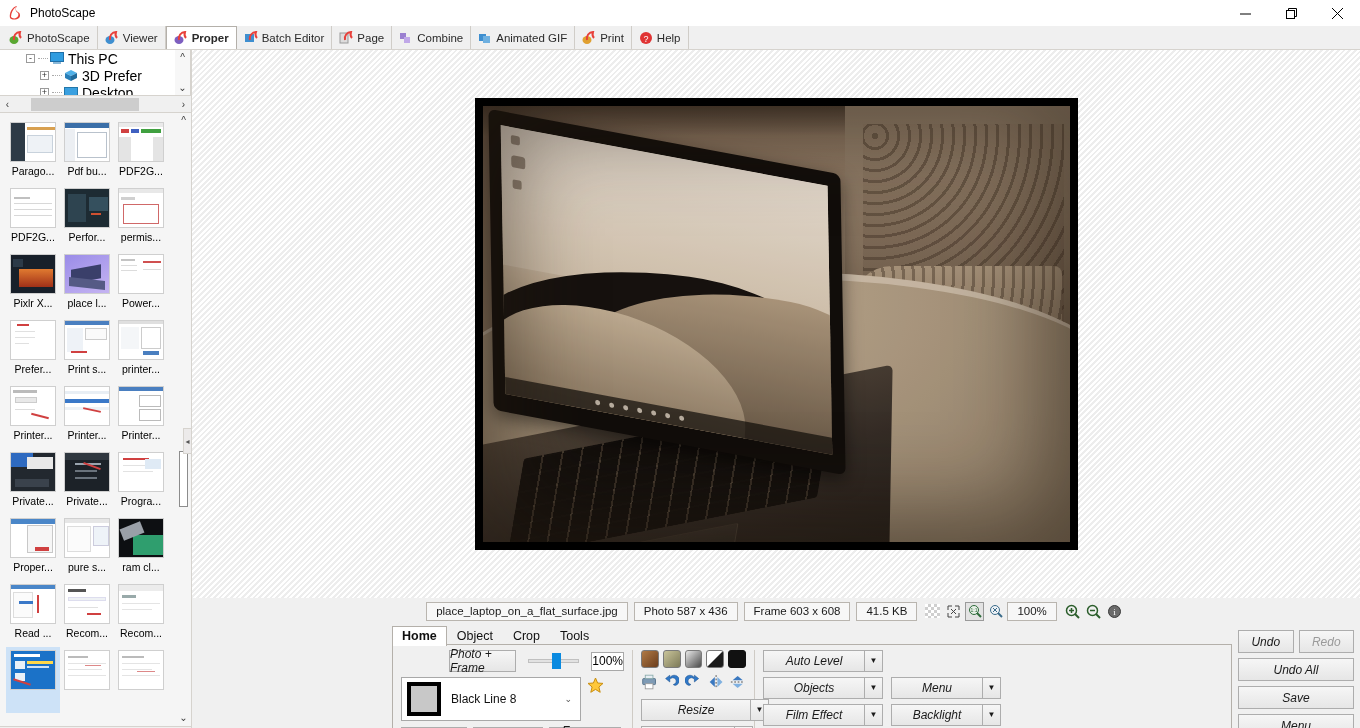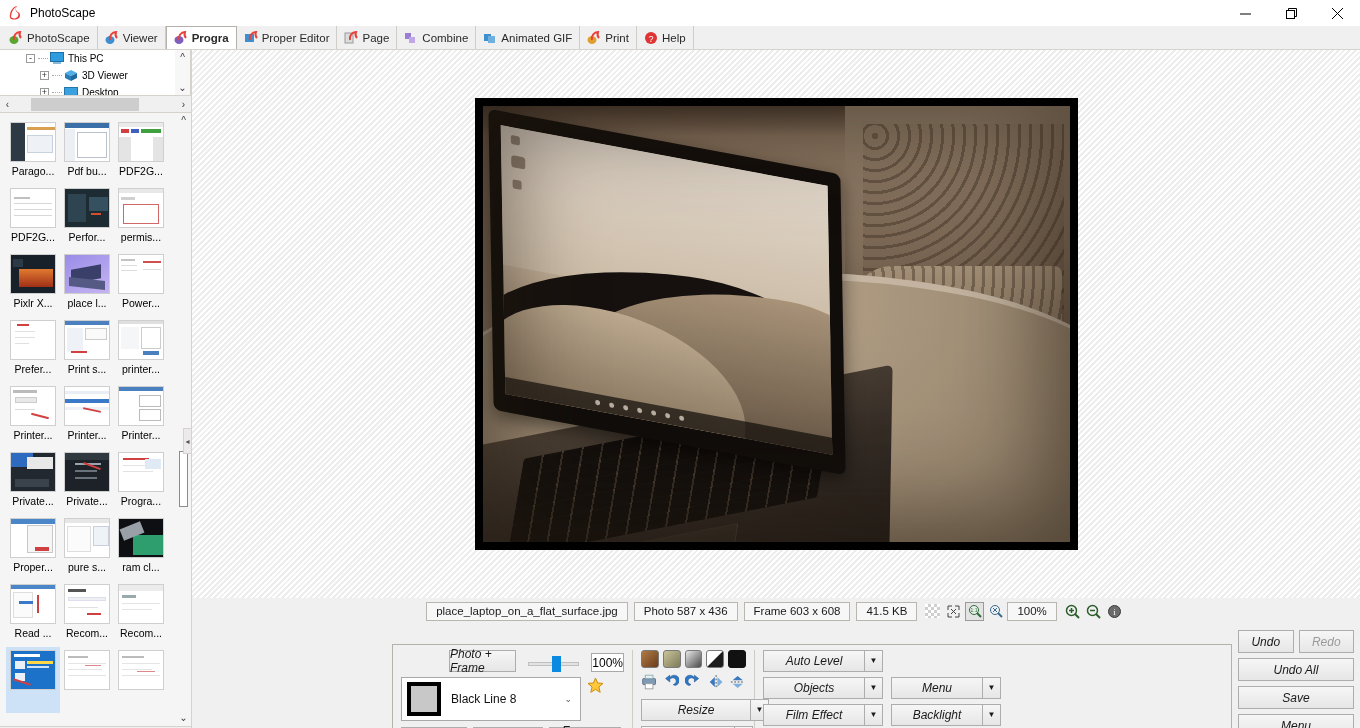--- a/index.html
+++ b/index.html
@@ -52,21 +52,21 @@
 
   #tree {
     height:46px; background:#ffffff; border:1px solid #d6d3ce; border-top:none; border-left:none;
     position:relative; overflow:hidden; font-size:11.5px;
   }
   .trow { display:flex; align-items:center; height:17px; white-space:nowrap; }
   .texp { width:9px; height:9px; border:1px solid #9a9a9a; background:#fff; color:#333;
           font-size:9px; line-height:7px; text-align:center; margin-right:3px; flex:0 0 auto; }
   .tdots { width:10px; border-bottom:1px dotted #aaa; height:1px; margin-right:2px; }
   .ticon { width:14px; height:13px; margin-right:4px; flex:0 0 auto; }
-  .tlbl { font-size:10px; color:#000; }
+  .tlbl { font-size:14px; color:#000; }
 
   .tree-vsb { position:absolute; right:0; top:0; width:15px; height:46px; background:#f7f7f7;
               display:flex; flex-direction:column; justify-content:space-between; align-items:center; }
   .arrowg { font-size:10px; color:#3b3b3b; line-height:1; padding:3px 0; }
 
   #tree-hsb { height:17px; background:#f0f0f0; display:flex; align-items:center;
               border-bottom:1px solid #d6d3ce; position:relative; }
   .hsb-arrow { width:15px; text-align:center; font-size:10px; color:#3b3b3b; }
   .hsb-track { flex:1; height:15px; background:#f0f0f0; position:relative; }
   .hsb-thumb { position:absolute; left:16px; top:1px; width:108px; height:13px; background:#cdcdcd; }
@@ -247,21 +247,21 @@
     display:flex; align-items:center; justify-content:center; cursor:default;
     font-family:"Liberation Sans", sans-serif;
     font-style:italic;
   }
   .btn.disabled { color:#9a9a9a; }
   .split { display:flex; }
   .split .btn.main { border-right:none; flex:1; }
   .split .btn.arrow { width:19px; }
   .cv { font-size:8px; line-height:1; }
 
-  .row1 { display:flex; align-items:flex-end; gap:4px;padding-left:48px; }
+  .row1 { display:flex; align-items:center; gap:4px;padding-left:48px; }
   .slider { width:86px; height:16px; position:relative; margin:0 8px; }
   .slider .trk { position:absolute; left:0; right:0; top:6px; height:4px;
                  background:#e2e2e2; border:1px solid #c0c0c0; }
   .slider .thb { position:absolute; left:24px; top:0; width:9px; height:16px; background:#0a8ae0; }
   .pct { border:1px solid #a8a8a8; background:#fff; height:19px; width:41px;
          display:flex; align-items:center; justify-content:center; font-size:12px; }
 
   .framebox {
     width:180px; height:44px; background:#fff; border:1px solid #a8a8a8;
     display:flex; align-items:center; margin-top:5px; position:relative;
@@ -330,28 +330,28 @@
         <ellipse cx="5" cy="9" rx="4.5" ry="4" fill="#3e8fd0"></ellipse>
         <path d="M5 9 C4 5 7 1 11 1 C10 4 11 6 12 7" stroke="#e8403a" stroke-width="2" fill="none"></path>
       </svg>
     <span>Viewer</span>
   </div>
   <div class="mod active">
     <svg class="mi" viewBox="0 0 14 14">
         <ellipse cx="5" cy="9" rx="4.5" ry="4" fill="#7d5fc0"></ellipse>
         <path d="M5 9 C4 5 7 1 11 1 C10 4 11 6 12 7" stroke="#e8403a" stroke-width="2" fill="none"></path>
       </svg>
-    <span>Progra</span>
+    <span>Proper</span>
   </div>
   <div class="mod">
     <svg class="mi" viewBox="0 0 14 14">
         <rect x="1" y="3" width="9" height="8" fill="#3e8fd0"></rect>
         <path d="M6 9 C5 5 8 1 12 1 C11 4 12 6 13 7" stroke="#e8403a" stroke-width="2" fill="none"></path>
       </svg>
-    <span>Proper Editor</span>
+    <span>Batch Editor</span>
   </div>
   <div class="mod">
     <svg class="mi" viewBox="0 0 14 14">
         <rect x="1" y="2" width="8" height="10" fill="#ddd" stroke="#999"></rect>
         <path d="M6 9 C5 5 8 1 12 1 C11 4 12 6 13 7" stroke="#e8403a" stroke-width="2" fill="none"></path>
       </svg>
     <span>Page</span>
   </div>
   <div class="mod">
     <svg class="mi" viewBox="0 0 14 14">
@@ -398,21 +398,21 @@
         <span class="tlbl">This PC</span>
       </div>
       <div class="trow" style="padding-left:40px">
         <span class="texp">+</span>
         <span class="tdots"></span>
         <svg class="ticon" viewBox="0 0 14 13">
             <polygon points="7,1 13,4 7,7 1,4" fill="#4fb0e8"></polygon>
             <polygon points="1,4 7,7 7,12 1,9" fill="#2a7fb8"></polygon>
             <polygon points="13,4 7,7 7,12 13,9" fill="#1f6a9c"></polygon>
           </svg>
-        <span class="tlbl">3D Viewer</span>
+        <span class="tlbl">3D Prefer</span>
       </div>
       <div class="trow" style="padding-left:40px">
         <span class="texp">+</span>
         <span class="tdots"></span>
         <svg class="ticon" viewBox="0 0 14 13">
             <rect x="0.5" y="1.5" width="13" height="9" fill="#3aa0e0" stroke="#2277aa"></rect>
           </svg>
         <span class="tlbl">Desktop</span>
       </div>
       <div class="tree-vsb">
@@ -873,20 +873,26 @@
       <div class="sbico">
         <svg width="15" height="15" viewBox="0 0 15 15">
             <circle cx="7.5" cy="7.5" r="6" fill="#6b6b6b" stroke="#3a3a3a"></circle>
             <text x="7.5" y="11" font-size="9" text-anchor="middle" fill="#fff" font-family="serif">i</text>
           </svg>
       </div>
     </div>
 
     <div id="bottom">
 
+      <div id="tabrow">
+        <div class="tb-tab active">Home</div>
+        <div class="tb-tab">Object</div>
+        <div class="tb-tab">Crop</div>
+        <div class="tb-tab">Tools</div>
+      </div>
 
       <div id="toolpanel">
 
         <div class="grp sep" style="width:240px">
           <div class="row1">
             <div class="btn" style="width:110px">Photo + Frame</div>
             <div class="slider">
               <div class="trk"></div>
               <div class="thb"></div>
             </div>

